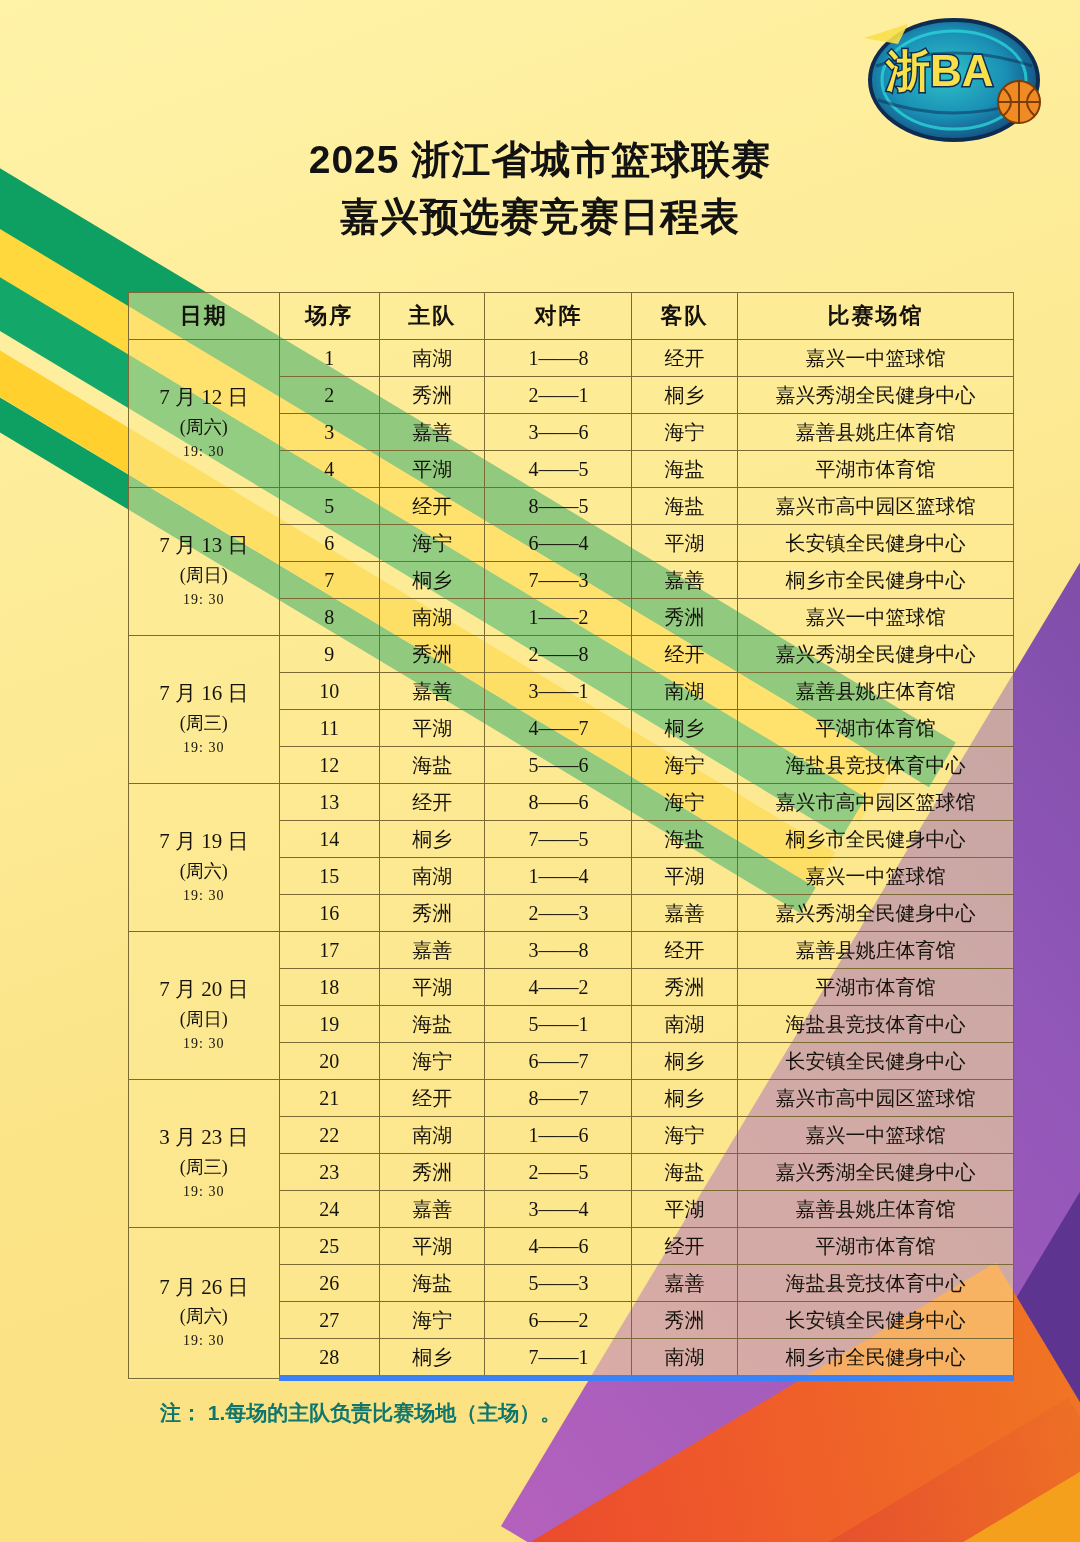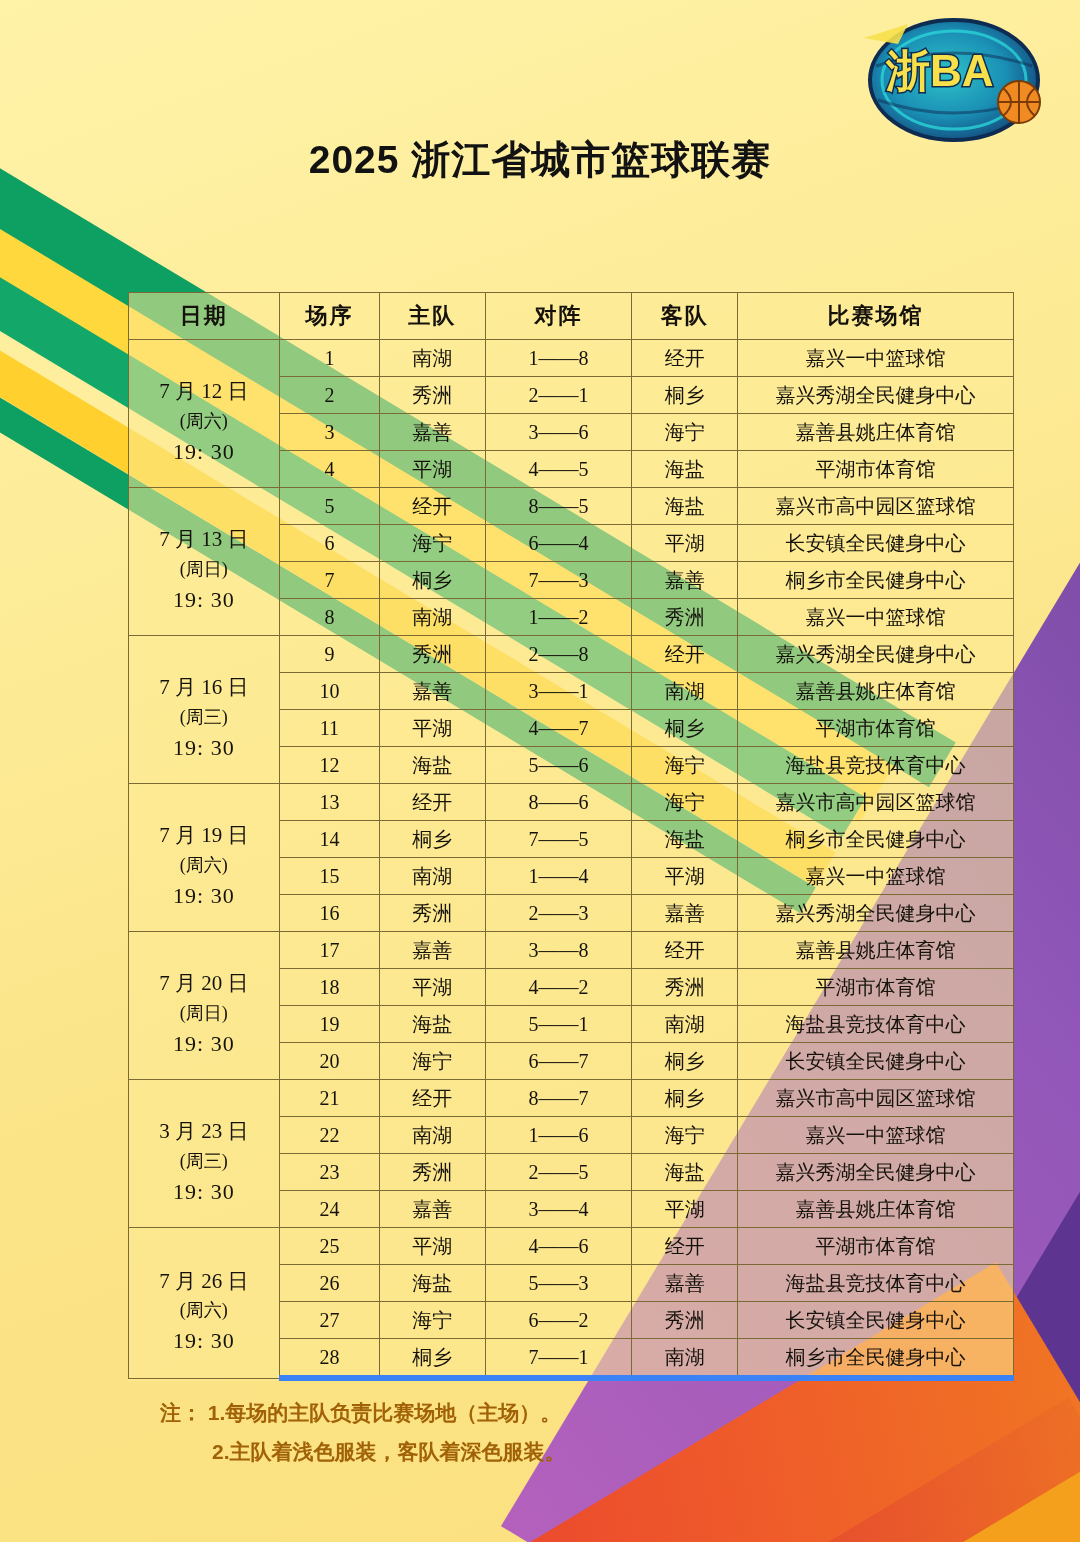--- a/index.html
+++ b/index.html
@@ -193,36 +193,36 @@
   }
   th.date-head {
     border-left: 3px solid #2b2415;
     border-right: 3px solid #2b2415;
   }
   th.venue-head {
     border-right: 3px solid #2b2415;
   }
   .date-main { display: block; font-size: 21px; margin-top: 17px; }
   .date-sub  { display: block; font-size: 18px; }
-  .date-time { display: block; font-size: 22px; letter-spacing: 1px; text-align: center; }
+  .date-time { display: block; font-size: 14px; letter-spacing: 1px; text-align: center; }
   tbody tr:last-child td {
     border-bottom: 6px solid #3b82f6;
   }
   .vs-cell { letter-spacing: 0px; }
 
   
   .notes {
     position: absolute;
     left: 160px;
     top: 1394px;
     z-index: 6;
     font-family: "Liberation Sans", sans-serif;
     font-weight: bold;
     font-size: 21px;
-    color: #a16207;
+    color: #0f766e;
     line-height: 1.85;
   }
   .notes .n2 { margin-left: 52px; }
 </style>
 </head>
 <body>
 
 <div class="bg">
   <div class="bg-stripe stripe-yellow-1"></div>
   <div class="bg-stripe stripe-green-1"></div>
@@ -253,20 +253,21 @@
       <text x="0" y="36" font-family="Liberation Sans, sans-serif" font-size="44" font-weight="bold" fill="#f7e04a" stroke="#0e2b52" stroke-width="3" paint-order="stroke">浙BA</text>
     </g>
     <circle cx="163" cy="88" r="21" fill="#f08a22" stroke="#7a3b06" stroke-width="2"></circle>
     <path d="M142 88 h42 M163 67 v42 M147 74 q16 14 0 28 M179 74 q-16 14 0 28" fill="none" stroke="#7a3b06" stroke-width="2"></path>
     <path d="M8 24 l44 -14 -10 20 z" fill="#f7e04a" opacity="0.9"></path>
   </svg>
 </div>
 
 <div class="title-block">
   <div class="title-line">2025 浙江省城市篮球联赛</div>
+  <div class="title-line">嘉兴预选赛竞赛日程表</div>
 </div>
 
 <div class="table-wrap">
   <table class="schedule">
     <thead>
       <tr class="outer-top">
         <th class="col-date date-head">日期</th>
         <th class="col-no">场序</th>
         <th class="col-home">主队</th>
         <th class="col-vs">对阵</th>
@@ -505,14 +506,13 @@
           <td class="col-vs vs-cell">7——1</td>
           <td class="col-away">南湖</td>
           <td class="col-venue venue-cell">桐乡市全民健身中心</td>
         </tr>
       </tbody>
   </table>
 </div>
 
 <div class="notes">
   <div class="n1">注： 1.每场的主队负责比赛场地（主场）。</div>
-  <div class="n2">2.主队着浅色服装，客队着深色服装。</div>
 </div>
 
 </body></html>

